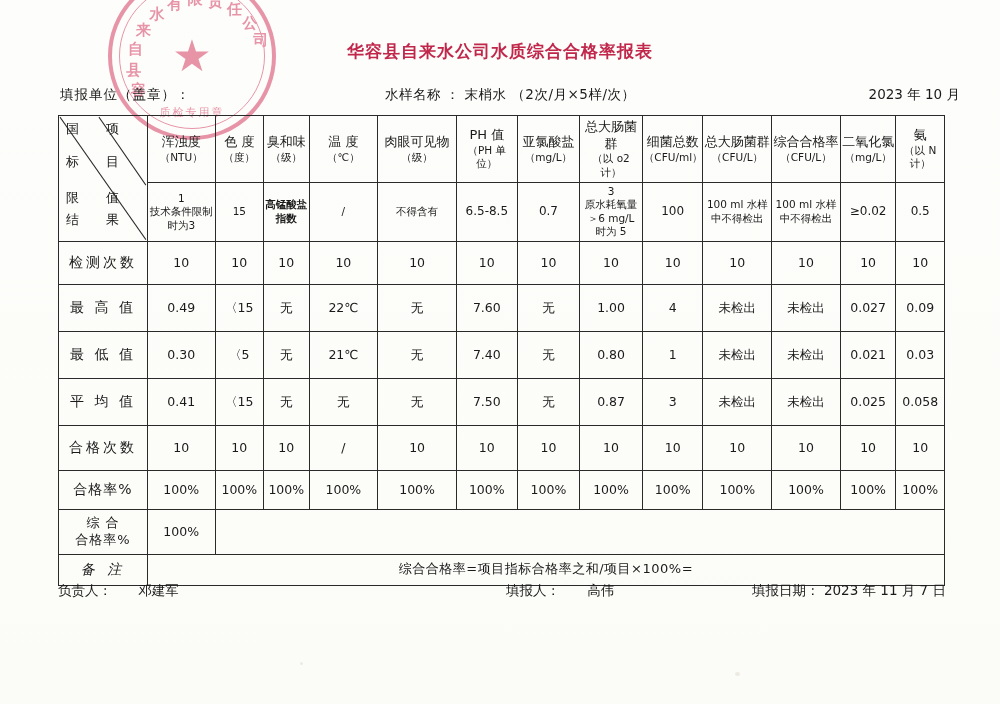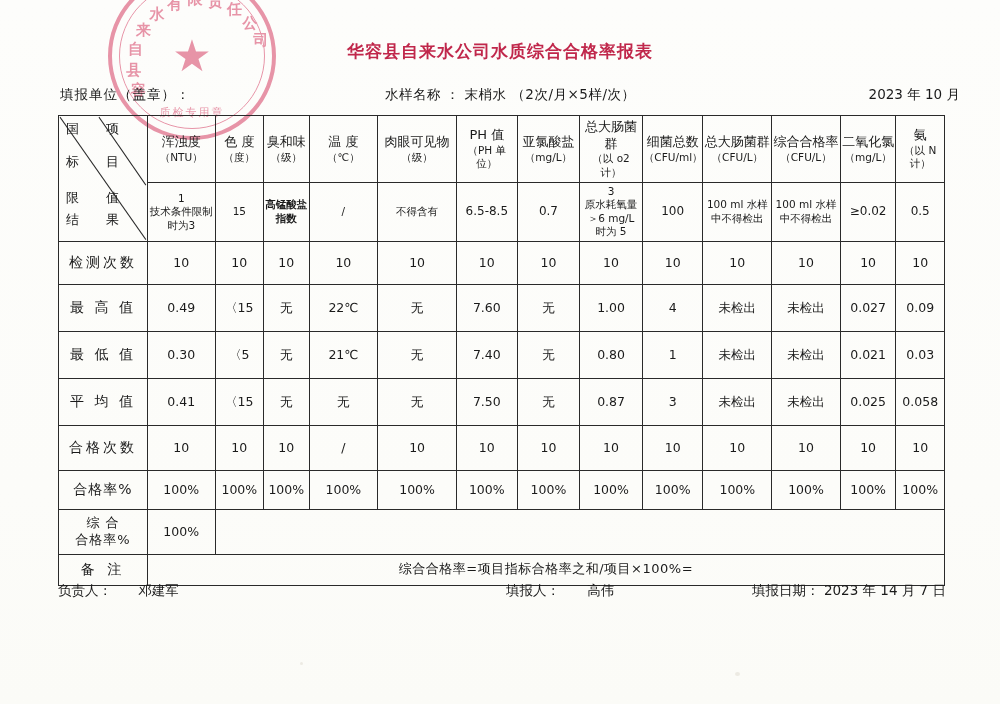--- a/index.html
+++ b/index.html
@@ -416,34 +416,34 @@
     </tr>
 
     <tr>
       <td class="rowlabel" style="height:40px; letter-spacing:1px; white-space: pre-line; font-size:13px;">综 合
 合格率%</td>
       <td>100%</td>
       <td colspan="12"></td>
     </tr>
 
     <tr>
-      <td class="rowlabel" style="height:26px; letter-spacing:4px;">备 注</td>
+      <td class="rowlabel" style="height:26px; letter-spacing:4px;font-style:italic;">备 注</td>
       <td class="note-cell" colspan="13">综合合格率=项目指标合格率之和/项目×100%=</td>
     </tr>
   </tbody>
     </table>
 
   <div class="footer">
     <span class="f1">
       <span>负责人：</span>
       <span class="val">邓建军</span>
     </span>
     <span class="f2">
       <span>填报人：</span>
       <span class="val">高伟</span>
     </span>
     <span class="f3">
       <span>填报日期：</span>
-      <span>2023 年 14 月 7 日</span>
+      <span>2023 年 11 月 7 日</span>
     </span>
   </div>
 
 </div>
 
 </body></html>

